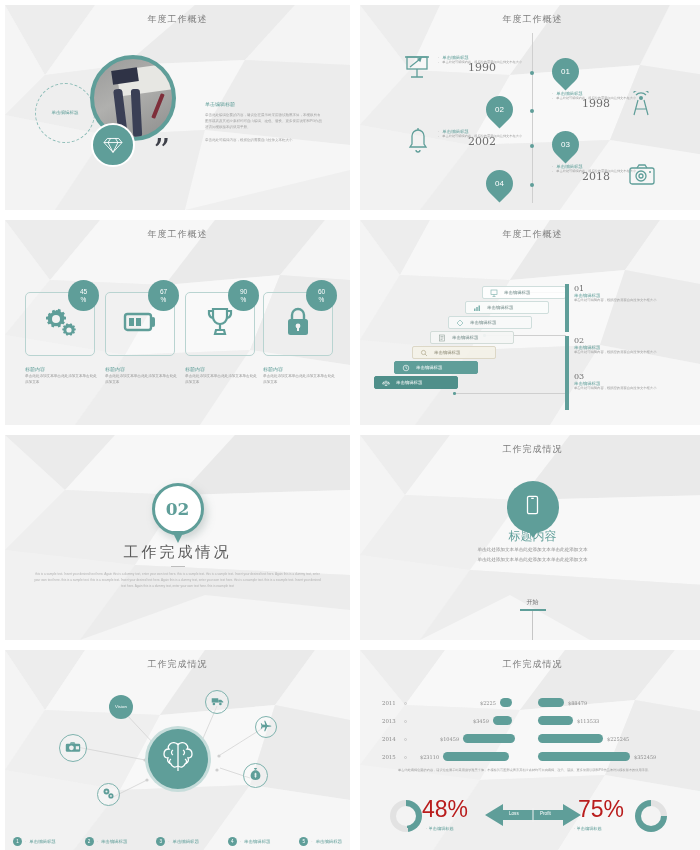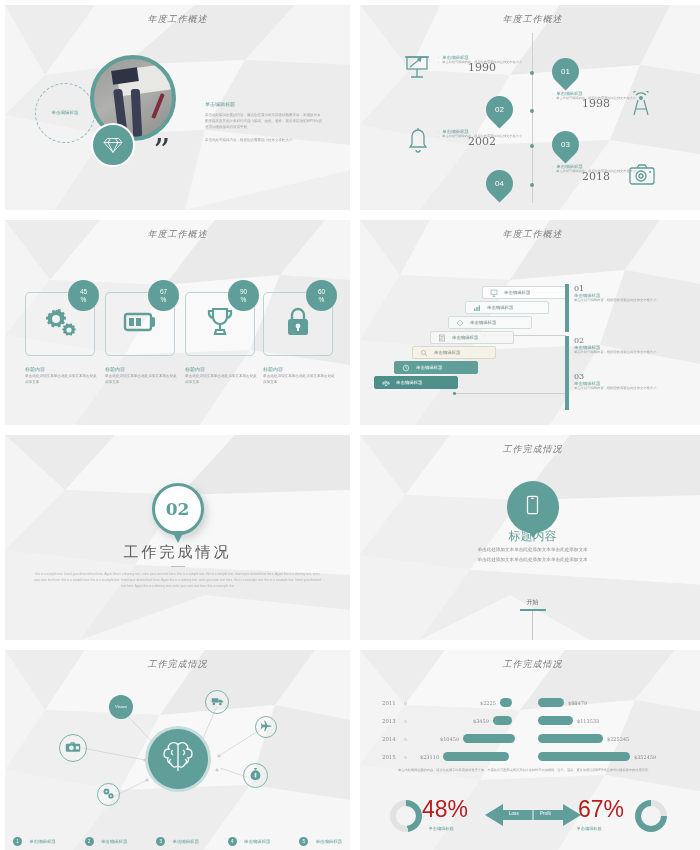--- a/index.html
+++ b/index.html
@@ -26,21 +26,20 @@
   .poly { position: absolute; inset: 0; z-index: 0; }
   .poly svg { width: 100%; height: 100%; display: block; }
 
   .layer { position: absolute; inset: 0; z-index: 2; }
 
   .s-title {
     position: absolute; top: 8px; left: 0; right: 0;
     text-align: center;
     font-size: 9px; color: #7b7b7b; letter-spacing: 1px;
     font-family: "DejaVu Serif", "Liberation Serif", serif;
-    font-style: italic;
   }
 
   
   .s1-dash {
     position: absolute; left: 30px; top: 78px;
     width: 60px; height: 60px; border-radius: 50%;
     border: 1px dashed #8cbcb7;
     display: flex; align-items: center; justify-content: center;
     text-align: center;
   }
@@ -918,21 +917,21 @@
 
       <div class="arrows">
         <svg viewBox="0 0 96 26" style="width:100%;height:100%">
           <path d="M0 13 L18 2 L18 8 L78 8 L78 2 L96 13 L78 24 L78 18 L18 18 L18 24 Z" fill="#5f9e99"></path>
           <line x1="48" y1="6" x2="48" y2="20" stroke="#f2f2f2" stroke-width="1"></line>
         </svg>
         <span class="ltxt" style="left:24px">Loss</span>
         <span class="rtxt" style="left:55px">Profit</span>
       </div>
 
-      <div class="bignum" style="left:218px; top:146px">67%</div>
+      <div class="bignum" style="left:218px; top:146px">75%</div>
       <div class="donut" style="left:275px; top:150px; background: conic-gradient(#e2e2e2 0% 25%, #5f9e99 25% 100%);"></div>
       <div class="sublbl" style="left:214px; top:176px">
         <span style="color:#b0b0b0">· </span><span>单击编辑标题</span>
       </div>
     </div>
   </div>
 
 </div>
 
 </body></html>

